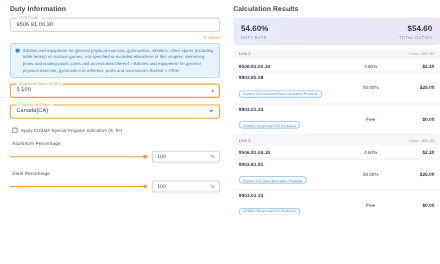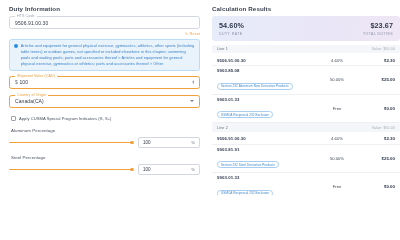--- a/index.html
+++ b/index.html
@@ -223,21 +223,21 @@
   <div class="right">
 
     <div class="panel-title">Calculation Results</div>
 
     <div class="summary">
       <div>
         <div class="sum-big">54.60%</div>
         <div class="sum-cap">DUTY RATE</div>
       </div>
       <div class="sum-right">
-        <div class="sum-big">$23.67</div>
+        <div class="sum-big">$54.60</div>
         <div class="sum-cap">TOTAL DUTIES</div>
       </div>
     </div>
 
     <div class="results" id="results">
         <div class="line-head">
           <span class="line-name">Line 1</span>
           <span class="line-val">Value: $50.00</span>
         </div>
         <div class="res-row">

